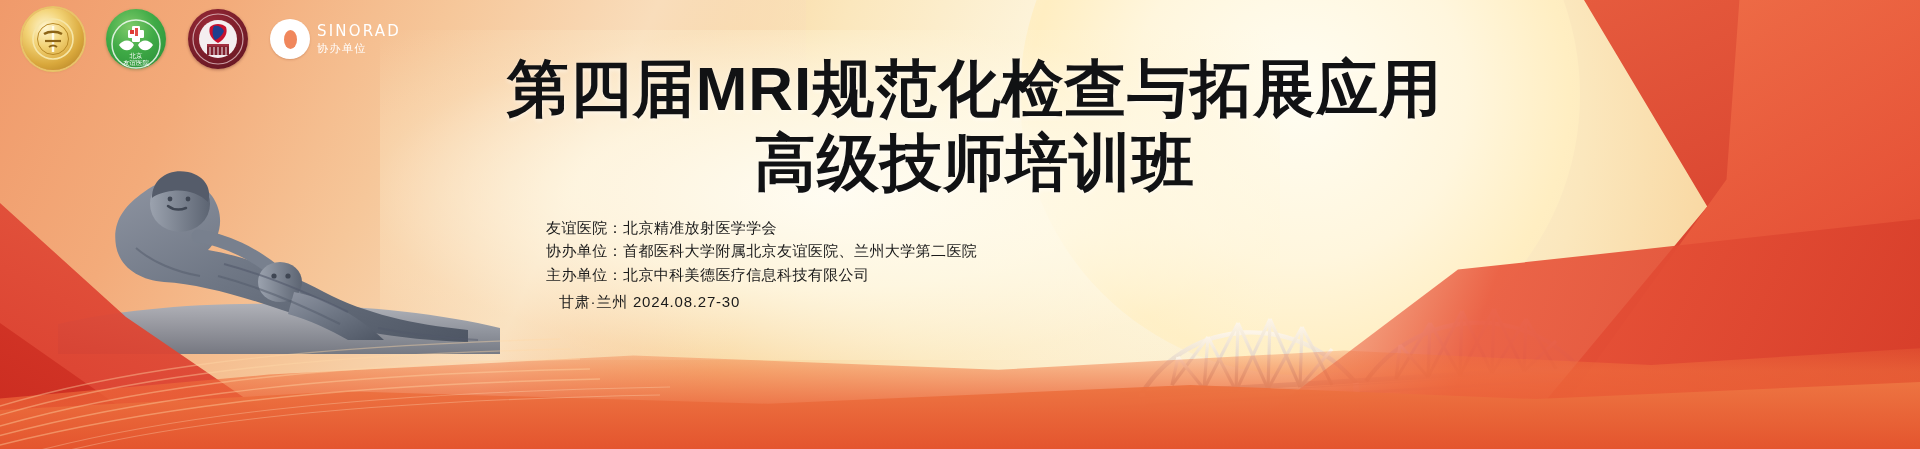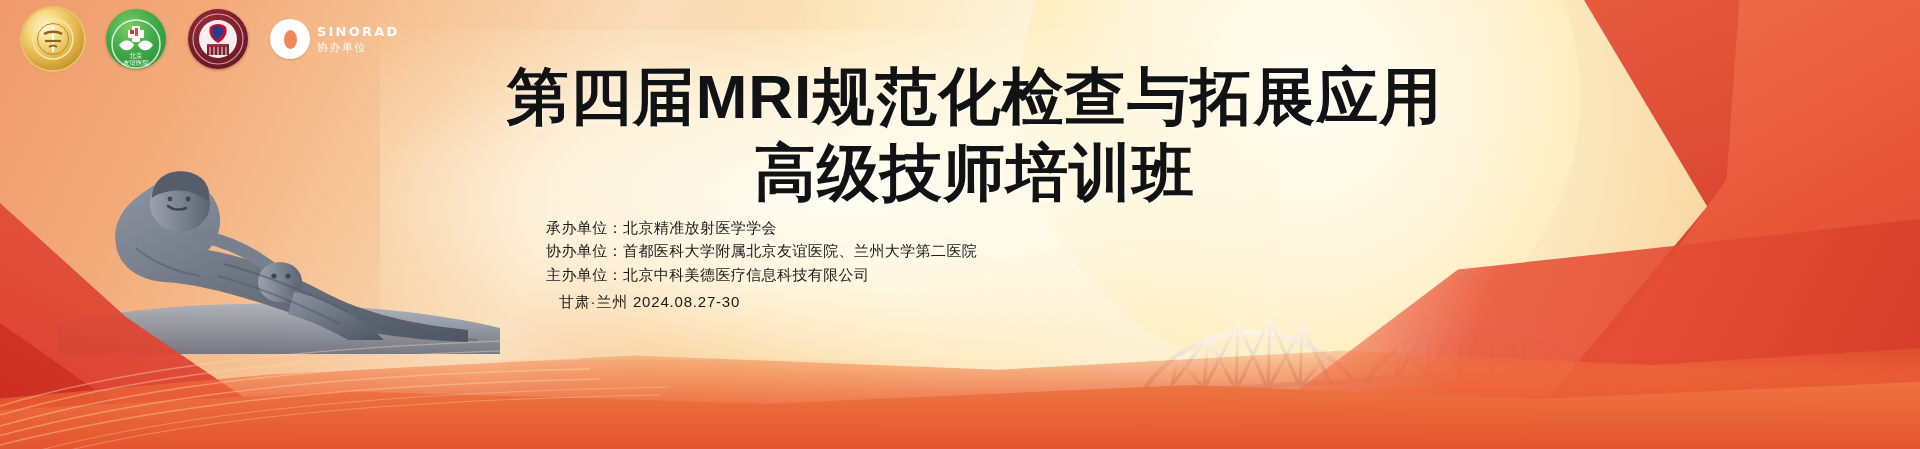--- a/index.html
+++ b/index.html
@@ -120,34 +120,34 @@
     background:#ffffff;
     display:flex;align-items:center;justify-content:center;
     box-shadow:0 1px 2px rgba(140,60,30,.25);
   }
   .sino-mark .pupil{
     width:13px;height:19px;border-radius:50% 50% 50% 50%;
     background:#f0875c;
   }
   .sino-text{display:flex;flex-direction:column;line-height:1;}
   .sino-name{
-    font-size:13px;font-weight:bold;letter-spacing:2.2px;color:#ffffff;
+    font-size:15px;font-weight:normal;letter-spacing:2.2px;color:#ffffff;
     font-family:"DejaVu Sans",sans-serif;
   }
   .sino-sub{
     font-size:11px;color:#ffffff;letter-spacing:1.5px;margin-top:4px;
   }
 
   
   .title-wrap{
     position:absolute;left:0;top:56px;width:100%;
     text-align:center;z-index:8;pointer-events:none;
   }
   .title-1,.title-2{
-    margin:8px;color:#111214;
+    margin:0;color:#111214;
     font-family:"Liberation Sans","DejaVu Sans",sans-serif;
     font-weight:bold;
     letter-spacing:1px;
     text-shadow:0 2px 4px rgba(255,255,255,.5);
     padding-left:29px;
   }
   .title-1{font-size:62px;line-height:1.06;}
   .title-2{font-size:62px;line-height:1.12;margin-top:6px;}
 
   
@@ -374,19 +374,19 @@
     </div>
 
   </div>
 
   <div class="title-wrap">
     <h1 class="title-1">第四届MRI规范化检查与拓展应用</h1>
     <h1 class="title-2">高级技师培训班</h1>
   </div>
 
   <div class="info">
-    <div>承办单位：北京精准放射医学学会</div>
+    <div>友谊医院：北京精准放射医学学会</div>
     <div>协办单位：首都医科大学附属北京友谊医院、兰州大学第二医院</div>
     <div>主办单位：北京中科美德医疗信息科技有限公司</div>
     <div class="date">甘肃·兰州  2024.08.27-30</div>
   </div>
 
 </div>
 
 </body></html>

